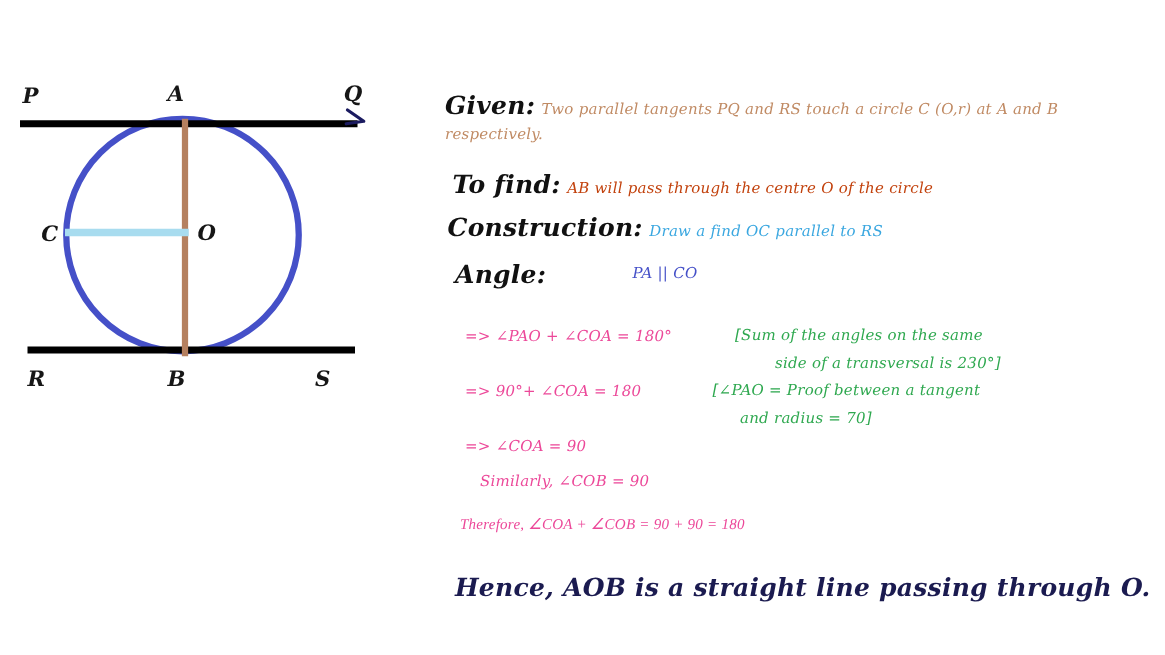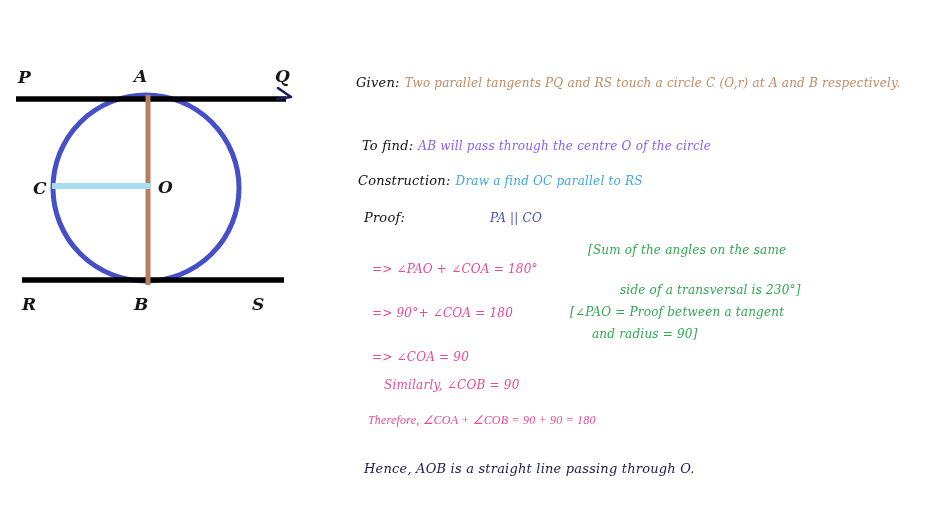--- a/index.html
+++ b/index.html
@@ -49,33 +49,33 @@
   
   #solution {
     position: absolute;
     left: 352px;
     top: 62px;
     width: 576px;
     font-family: "DejaVu Serif", serif;
   }
   .blk { position: absolute; white-space: nowrap; }
   .lead {
-    font-weight: 400;
+    font-weight: 700;
     font-style: italic;
     color: #111111;
-    font-size: 13px;
+    font-size: 20px;
     letter-spacing: 0.2px;
   }
   .body-txt {
     font-style: italic;
     font-size: 12px;
     letter-spacing: 0.2px;
   }
   .c-given   { color: #c08a63; }
-  .c-tofind  { color: #8b5cf6; }
+  .c-tofind  { color: #c2410c; }
   .c-constr  { color: #3aa7e0; }
   .c-proof   { color: #4550c8; }
   .c-step    { color: #ec4899; }
   .c-reason  { color: #2ea84f; }
   .c-hence   { color: #1b1b50; }
 
   .wrap2 { white-space: normal; line-height: 1.22; }
 </style>
 </head>
 <body>
@@ -119,44 +119,44 @@
       <span class="lead">To find:</span>
       <span class="body-txt c-tofind">AB will pass through the centre O of the circle</span>
     </div>
 
     <div class="blk" style="left:6px; top:108px;">
       <span class="lead">Construction:</span>
       <span class="body-txt c-constr">Draw a find OC parallel to RS</span>
     </div>
 
     <div class="blk" style="left:12px; top:145px;">
-      <span class="lead">Proof:</span>
+      <span class="lead">Angle:</span>
     </div>
-    <div class="blk" style="left:138px; top:145px;">
+    <div class="blk" style="left:154px; top:145px;">
       <span class="body-txt c-proof">PA || CO</span>
     </div>
 
     <div class="blk" style="left:20px; top:196px;">
       <span class="body-txt c-step">=&gt; ∠PAO + ∠COA = 180°</span>
     </div>
-    <div class="blk" style="left:236px; top:177px;text-align:right;">
+    <div class="blk" style="left:236px; top:195px;text-align:right;">
       <span class="body-txt c-reason">[Sum of the angles on the same</span>
     </div>
     <div class="blk" style="left:268px; top:217px;">
       <span class="body-txt c-reason">side of a transversal is 230°]</span>
     </div>
 
     <div class="blk" style="left:20px; top:240px;">
       <span class="body-txt c-step">=&gt; 90°+ ∠COA = 180</span>
     </div>
     <div class="blk" style="left:218px; top:239px;">
       <span class="body-txt c-reason">[∠PAO = Proof between a tangent</span>
     </div>
     <div class="blk" style="left:240px; top:261px;">
-      <span class="body-txt c-reason">and radius = 90]</span>
+      <span class="body-txt c-reason">and radius = 70]</span>
     </div>
 
     <div class="blk" style="left:20px; top:284px;">
       <span class="body-txt c-step">=&gt; ∠COA = 90</span>
     </div>
 
     <div class="blk" style="left:32px; top:312px;">
       <span class="body-txt c-step">Similarly, ∠COB = 90</span>
     </div>
 

